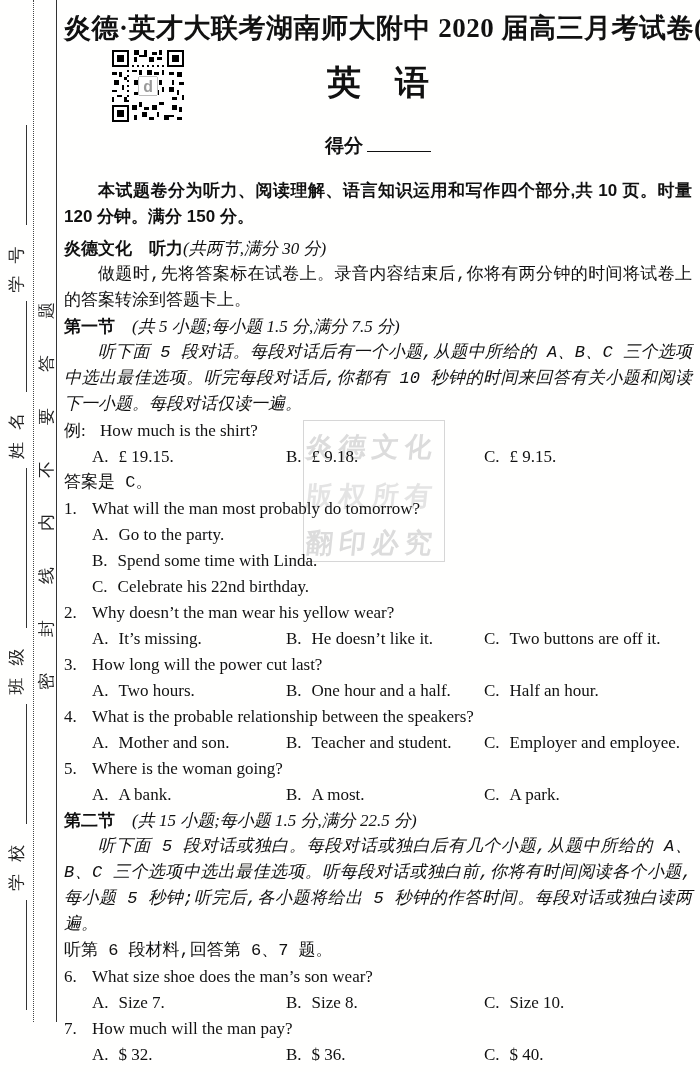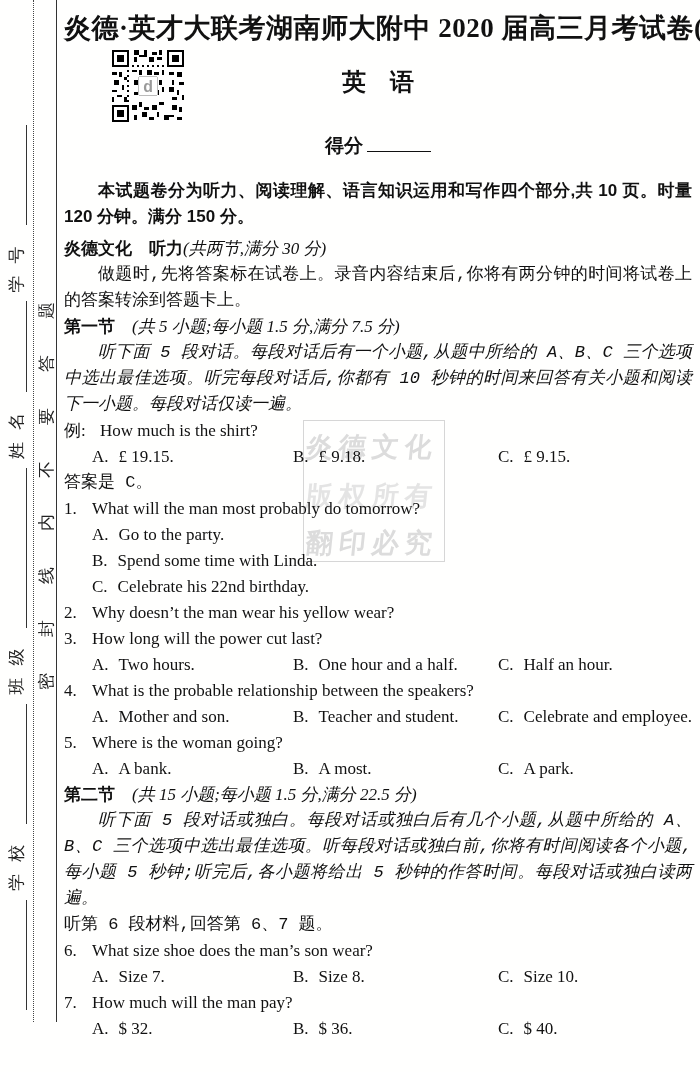--- a/index.html
+++ b/index.html
@@ -43,21 +43,21 @@
   }
   .wm-0{top:8px}.wm-1{top:57px;opacity:.75}.wm-2{top:104px}
   
   .content{position:absolute;left:64px;width:628px;top:0;z-index:1;}
   .title{
     margin-top:10px;height:36px;line-height:36px;text-align:center;
     font-size:27px;font-weight:bold;letter-spacing:.5px;white-space:nowrap;
   }
   .subject{
     margin-top:16px;height:40px;line-height:40px;text-align:center;
-    font-size:24px;font-weight:bold;
+    font-size:34px;font-weight:bold;
     font-family:"Liberation Sans","DejaVu Sans",sans-serif;
   }
   .score-row{margin-top:30px;height:26px;line-height:26px;text-align:center;}
   .score-label{
     font-size:19px;font-weight:bold;
     font-family:"Liberation Sans","DejaVu Sans",sans-serif;
   }
   .score-blank{display:inline-block;width:64px;height:19px;border-bottom:1.6px solid #111;}
   p{margin:0;font-family:Liberation Mono, monospace;}
   .para{font-size:17px;line-height:26px;text-align:justify;}
@@ -73,21 +73,21 @@
   .part-title{margin-top:6px;height:26px;line-height:26px;font-size:17px;}
   .sec-title{height:26px;line-height:26px;font-size:17px;}
   .kai{font-style:italic;}
   .kai-para{font-style:italic;}
   .q-line{display:flex;height:26px;line-height:26px;font-size:17px;}
   .qnum{flex:0 0 28px;}
   .qnum.wide{flex:0 0 36px;}
   .qtext{white-space:nowrap;}
   .opt-row{
     display:grid;grid-template-columns:194px 198px 1fr;
-    padding-left:28px;height:26px;line-height:26px;font-size:17px;gap:7px;
+    padding-left:28px;height:26px;line-height:26px;font-size:17px;
   }
   .opt{white-space:nowrap;}
   .letter{margin-right:10px;}
   .opt-stack{padding-left:28px;font-size:17px;}
   .opt-stack .opt{display:block;height:26px;line-height:26px;}
   .footer{
     margin-top:28px;height:22px;line-height:22px;text-align:center;
     font-size:15px;padding-left:46px;letter-spacing:1px;
   }
 </style>
@@ -246,39 +246,44 @@
     <div class="opt-stack">
       <span class="opt"><span class="letter">A.</span><span>Go to the party.</span></span>
       <span class="opt"><span class="letter">B.</span><span>Spend some time with Linda.</span></span>
       <span class="opt"><span class="letter">C.</span><span>Celebrate his 22nd birthday.</span></span>
     </div>
 
     <div class="q-line">
       <span class="qnum">2.</span>
       <span class="qtext">Why doesn’t the man wear his yellow wear?</span>
     </div>
+    <div class="opt-row">
+      <span class="opt"><span class="letter">A.</span><span>It’s missing.</span></span>
+      <span class="opt"><span class="letter">B.</span><span>He doesn’t like it.</span></span>
+      <span class="opt"><span class="letter">C.</span><span>Two buttons are off it.</span></span>
+    </div>
 
     <div class="q-line">
       <span class="qnum">3.</span>
       <span class="qtext">How long will the power cut last?</span>
     </div>
     <div class="opt-row">
       <span class="opt"><span class="letter">A.</span><span>Two hours.</span></span>
       <span class="opt"><span class="letter">B.</span><span>One hour and a half.</span></span>
       <span class="opt"><span class="letter">C.</span><span>Half an hour.</span></span>
     </div>
 
     <div class="q-line">
       <span class="qnum">4.</span>
       <span class="qtext">What is the probable relationship between the speakers?</span>
     </div>
     <div class="opt-row">
       <span class="opt"><span class="letter">A.</span><span>Mother and son.</span></span>
       <span class="opt"><span class="letter">B.</span><span>Teacher and student.</span></span>
-      <span class="opt"><span class="letter">C.</span><span>Celebrate and employee.</span></span>
+      <span class="opt"><span class="letter">C.</span><span>Employer and employee.</span></span>
     </div>
 
     <div class="q-line">
       <span class="qnum">5.</span>
       <span class="qtext">Where is the woman going?</span>
     </div>
     <div class="opt-row">
       <span class="opt"><span class="letter">A.</span><span>A bank.</span></span>
       <span class="opt"><span class="letter">B.</span><span>A most.</span></span>
       <span class="opt"><span class="letter">C.</span><span>A park.</span></span>

